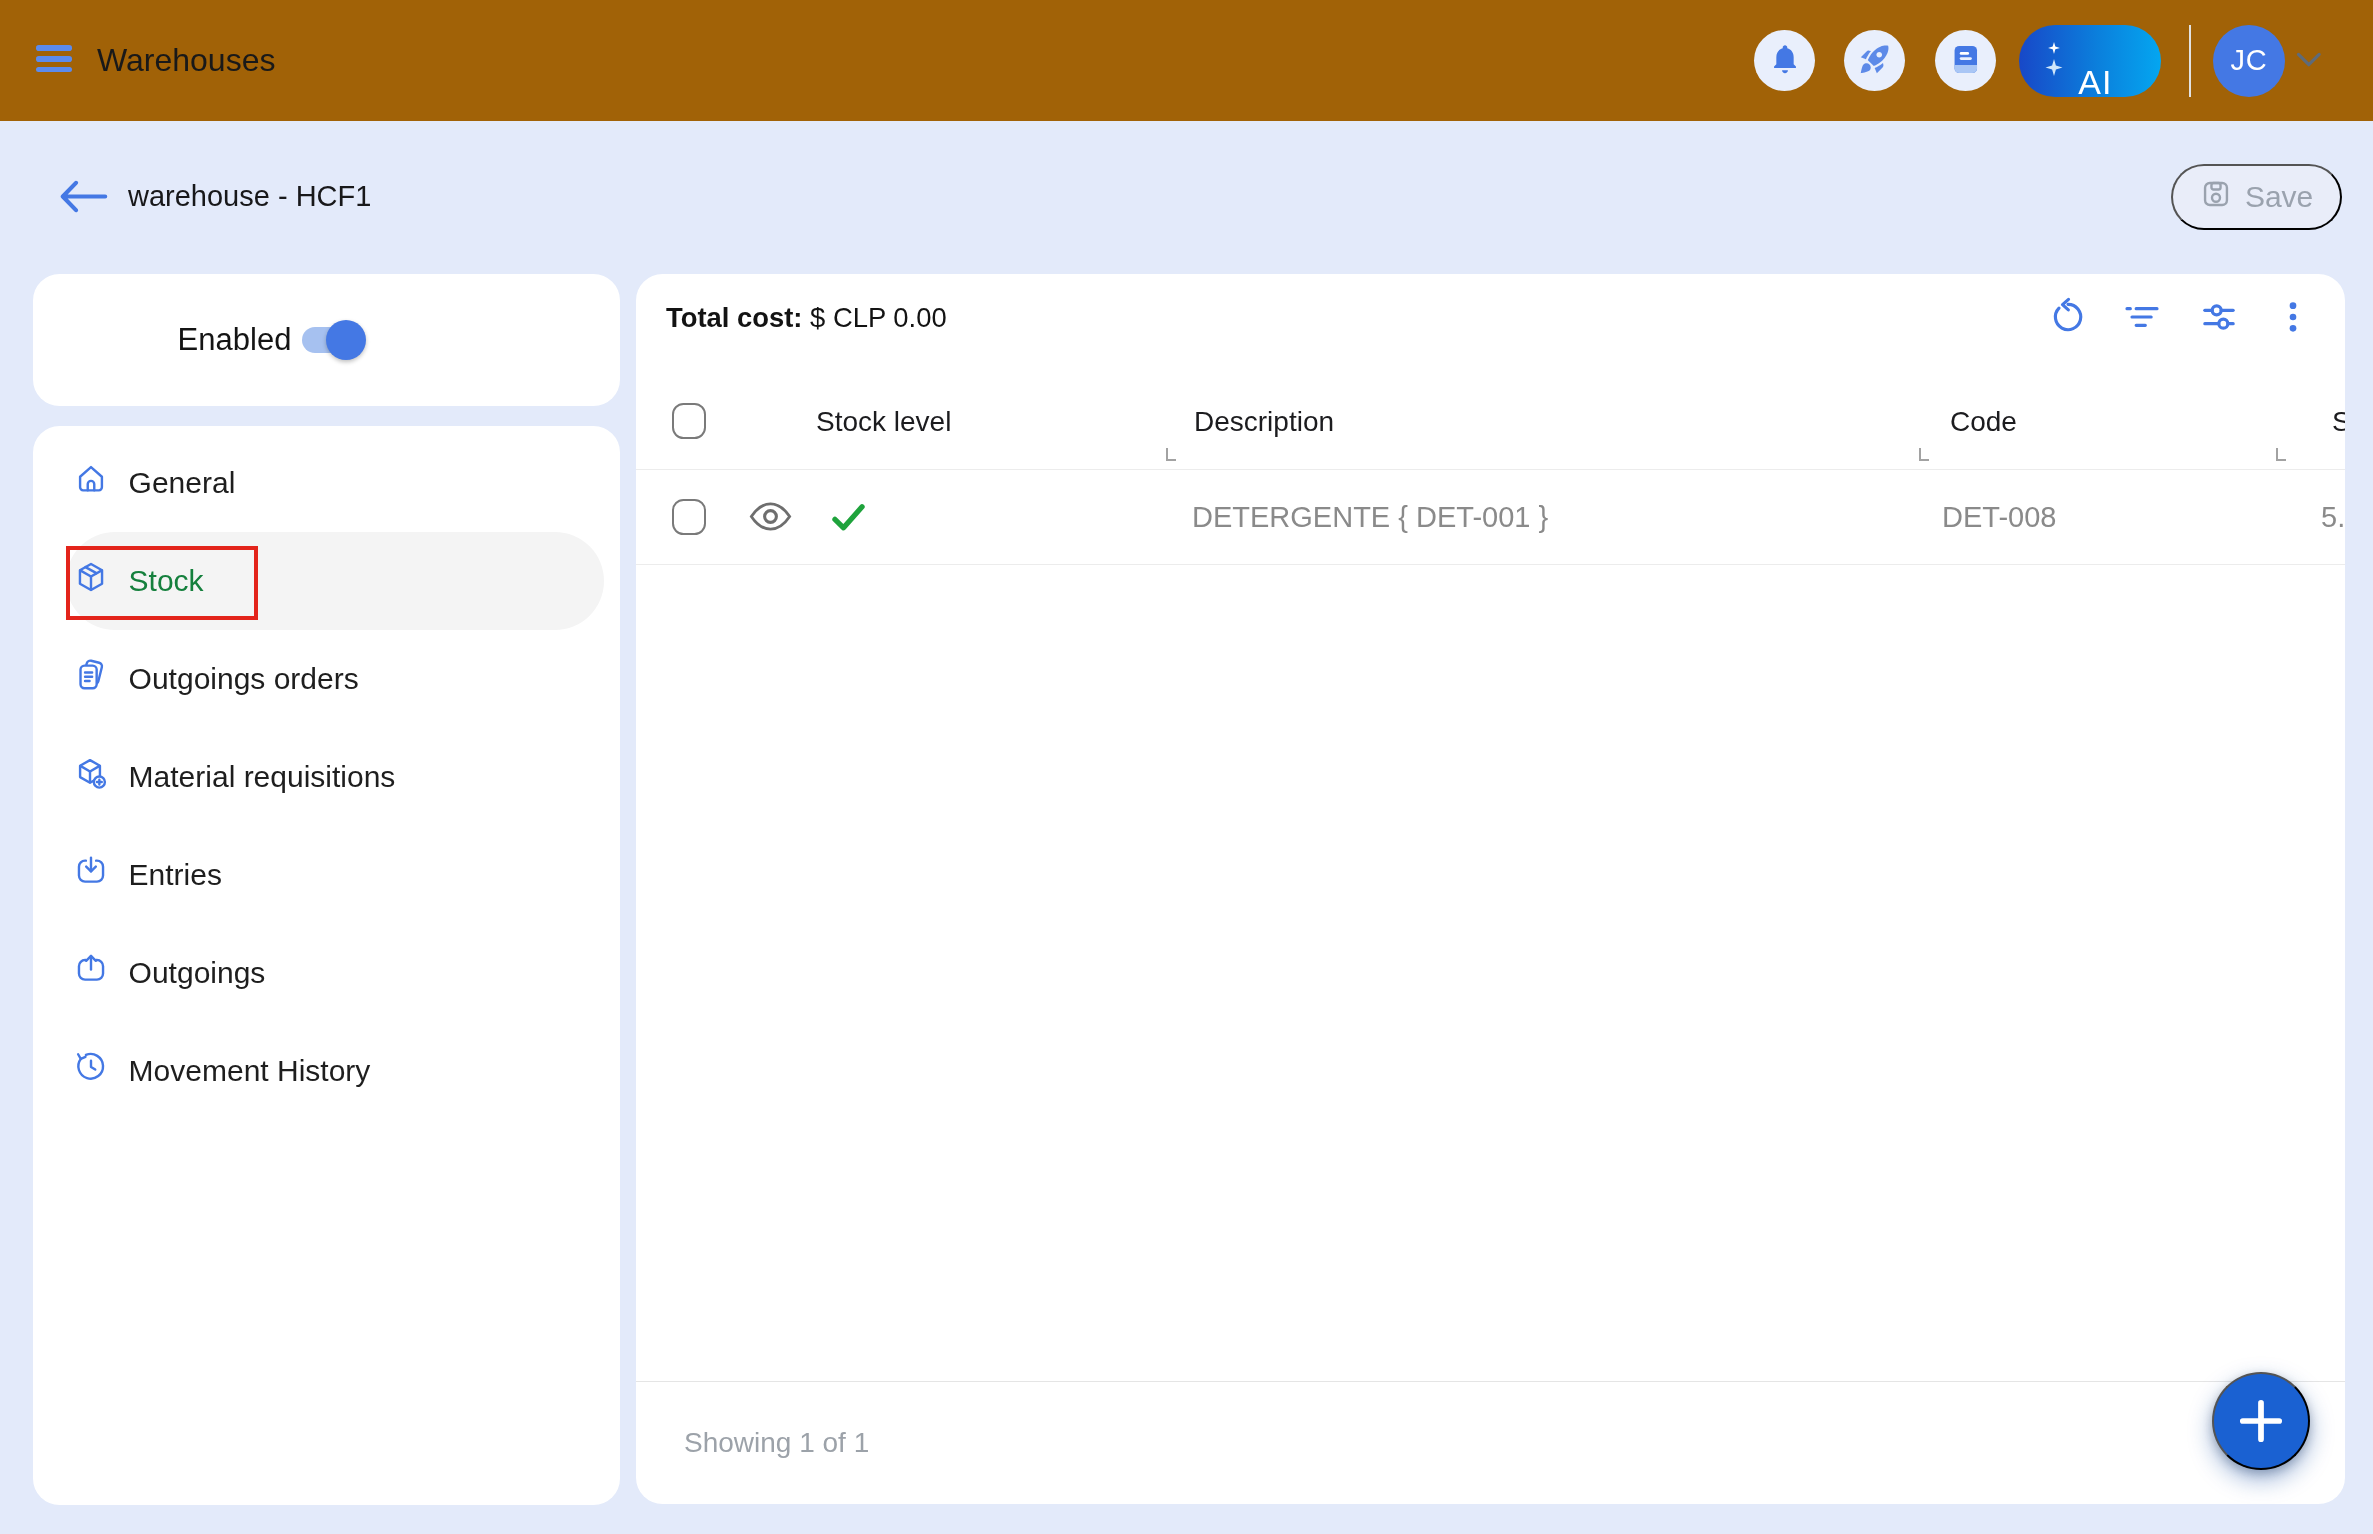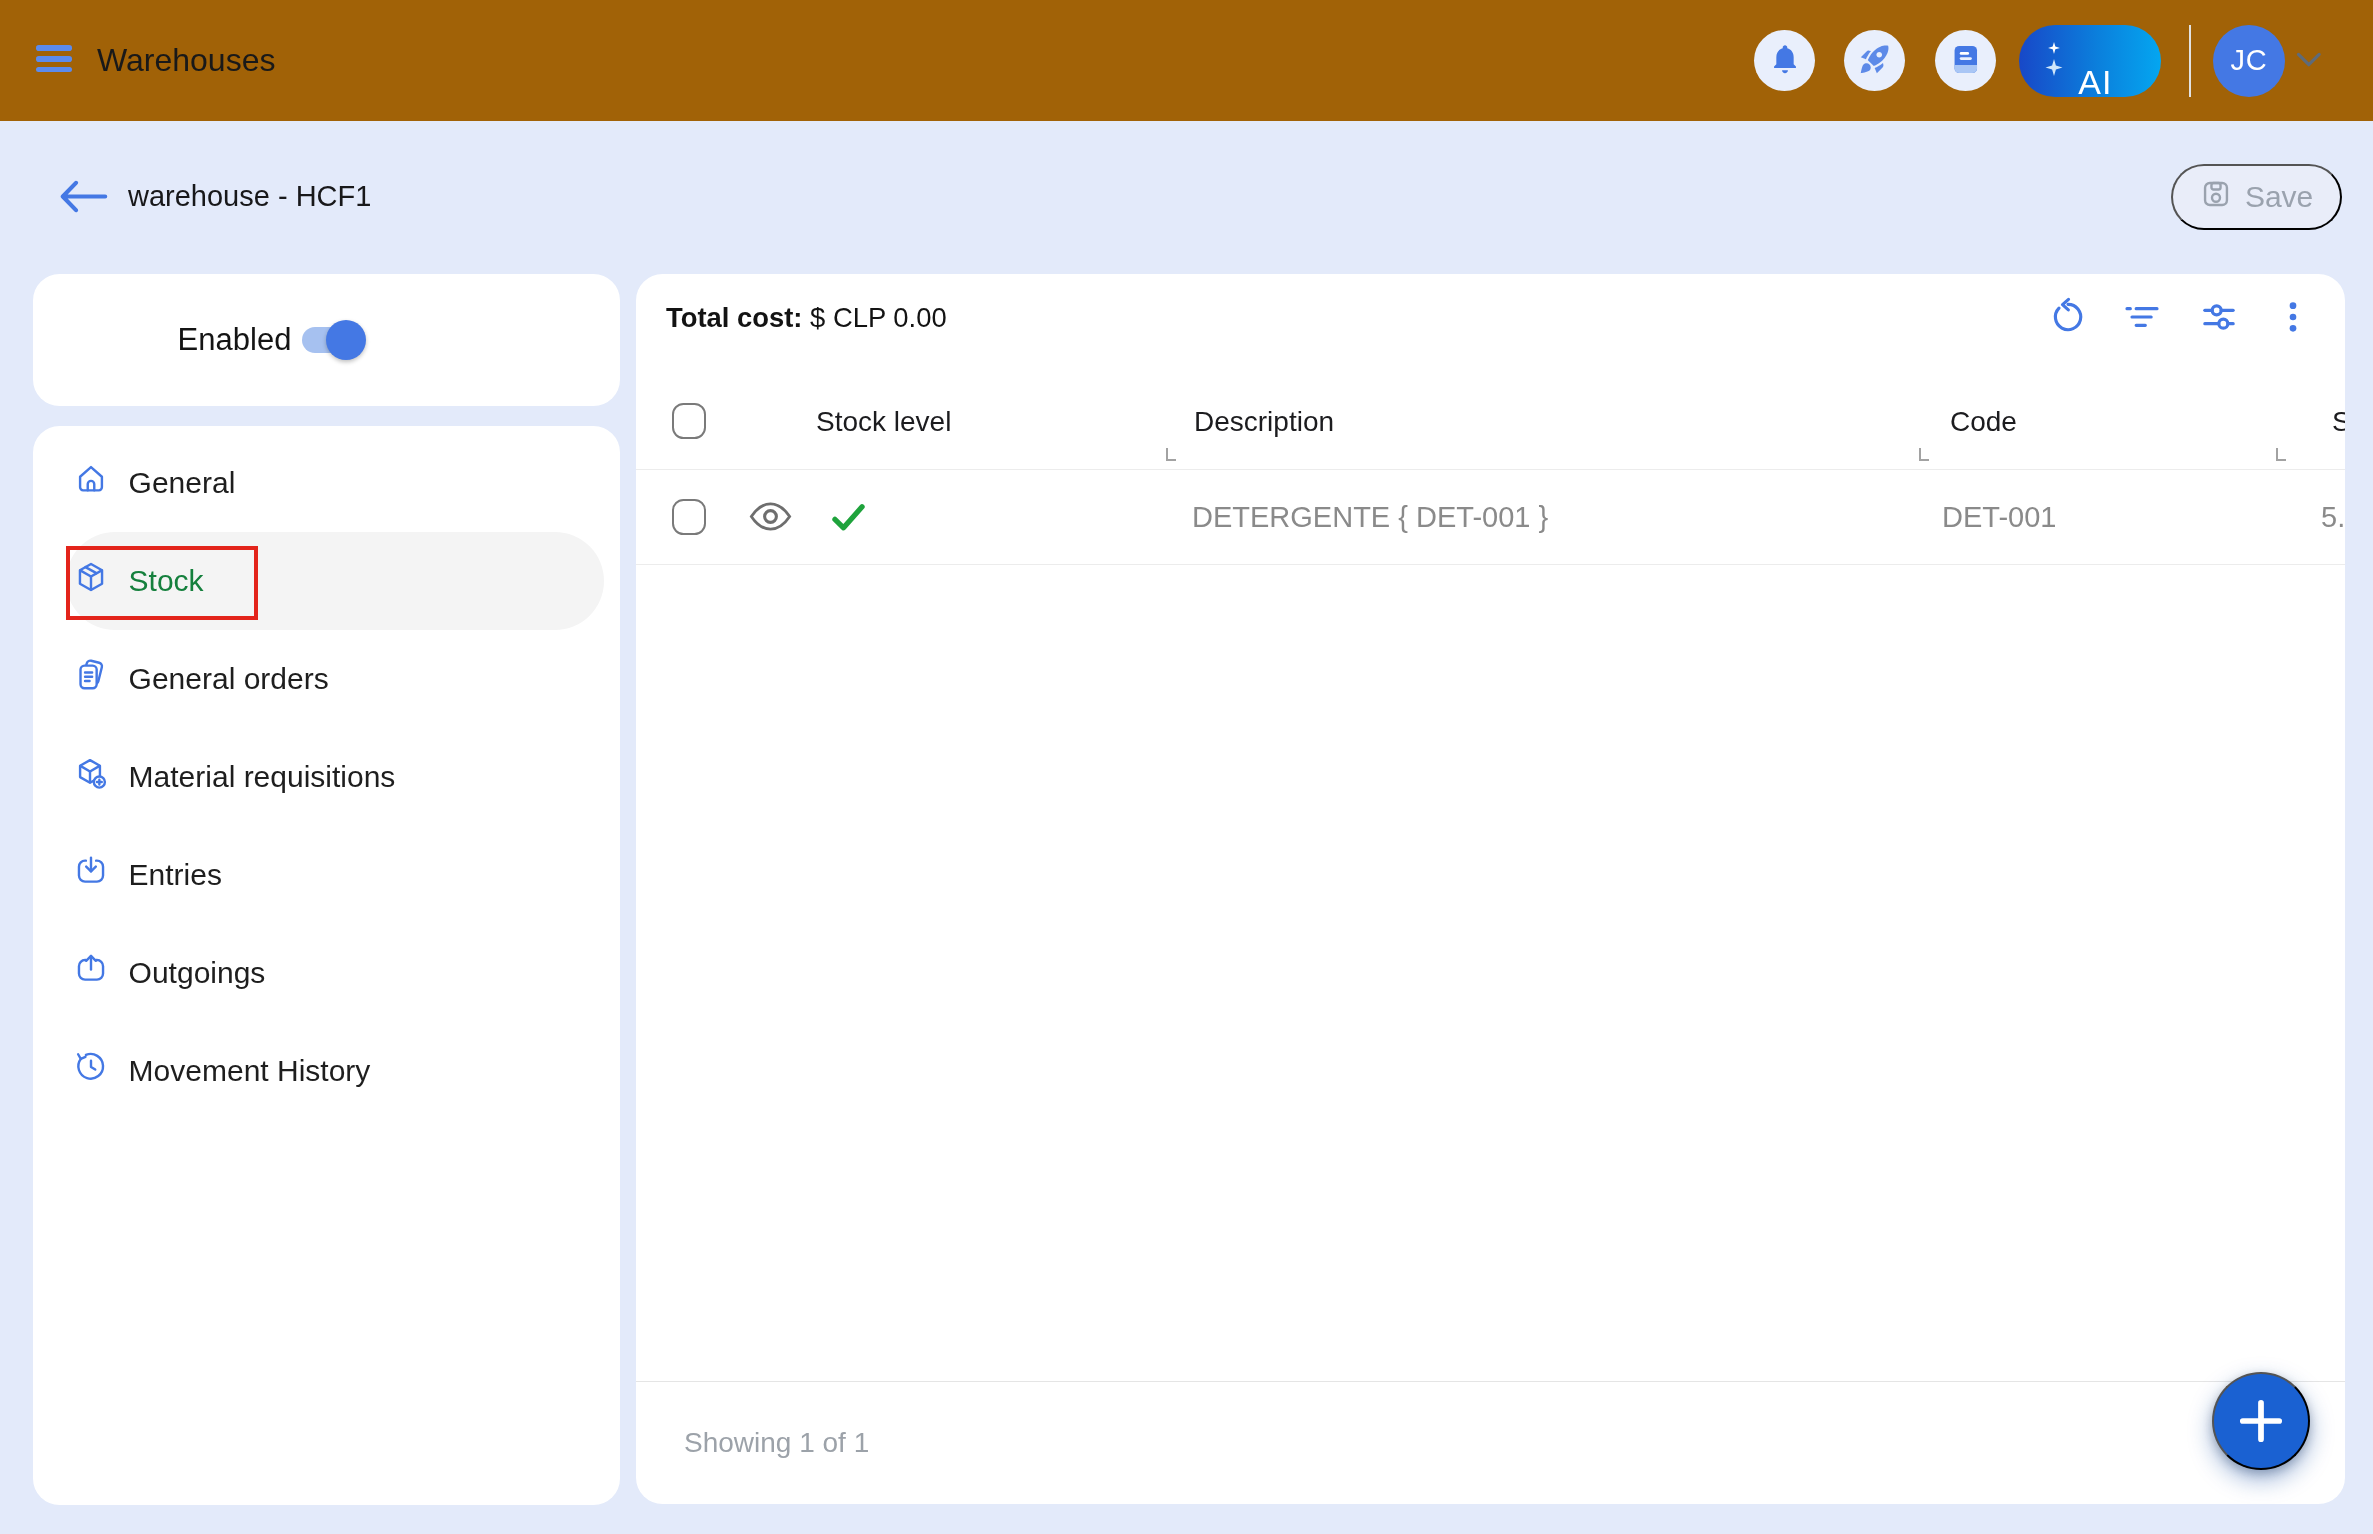--- a/index.html
+++ b/index.html
@@ -182,21 +182,21 @@
   </div>
 
   <div class="menu-item">
     <span>
       <svg width="34" height="34" viewBox="0 0 24 24" fill="none" stroke="#4478E4" stroke-width="1.7" stroke-linecap="round" stroke-linejoin="round">
           <rect x="7.6" y="2.4" width="11" height="15.4" rx="2.6" transform="rotate(14 13 10)"></rect>
           <rect x="4.6" y="5.4" width="11.4" height="16" rx="2.8" fill="#fff"></rect>
           <path d="M7.8 10.2h5M7.8 13.2h5M7.8 16.2h3.2"></path>
         </svg>
     </span>
-    <span>General orders</span>
+    <span>Outgoings orders</span>
   </div>
 
   <div class="menu-item">
     <span>
       <svg width="34" height="34" viewBox="0 0 24 24" fill="none" stroke="#4478E4" stroke-width="1.7" stroke-linecap="round" stroke-linejoin="round">
           <path d="M11.3 2.9l7 4v8l-7 4-7-4v-8z"></path>
           <path d="M4.5 7l6.8 3.9L18.1 7"></path>
           <path d="M11.3 10.9V18"></path>
           <circle cx="17.9" cy="18.4" r="3.9" fill="#fff"></circle>
           <path d="M17.9 16.7v3.4M16.2 18.4h3.4"></path>
@@ -295,21 +295,21 @@
           <path d="M2.5 16.5C9 6.8 16 3 23 3s14 3.8 20.5 13.5C37 26.2 30 30 23 30S9 26.2 2.5 16.5z" stroke="#6E6E6E" stroke-width="3"></path>
           <circle cx="23" cy="16.5" r="6.3" stroke="#6E6E6E" stroke-width="3.3"></circle>
         </svg>
     </span>
     <span class="check-ic">
       <svg width="35" height="29" viewBox="0 0 37 31" fill="none">
           <path d="M4 17.5l9.2 9L33 4" stroke="#1FA33C" stroke-width="5.6" stroke-linecap="round" stroke-linejoin="round"></path>
         </svg>
     </span>
     <span class="cell cell-desc">DETERGENTE { DET-001 }</span>
-    <span class="cell cell-code">DET-001</span>
+    <span class="cell cell-code">DET-008</span>
     <span class="cell cell-stock">5.</span>
   </div>
 
   <div class="footer-line"></div>
   <div class="showing">Showing 1 of 1</div>
 
   <button class="fab">
     <svg width="44" height="44" viewBox="0 0 46 46" fill="none">
         <path d="M23 4v38M4 23h38" stroke="#fff" stroke-width="6" stroke-linecap="round"></path>
       </svg>

